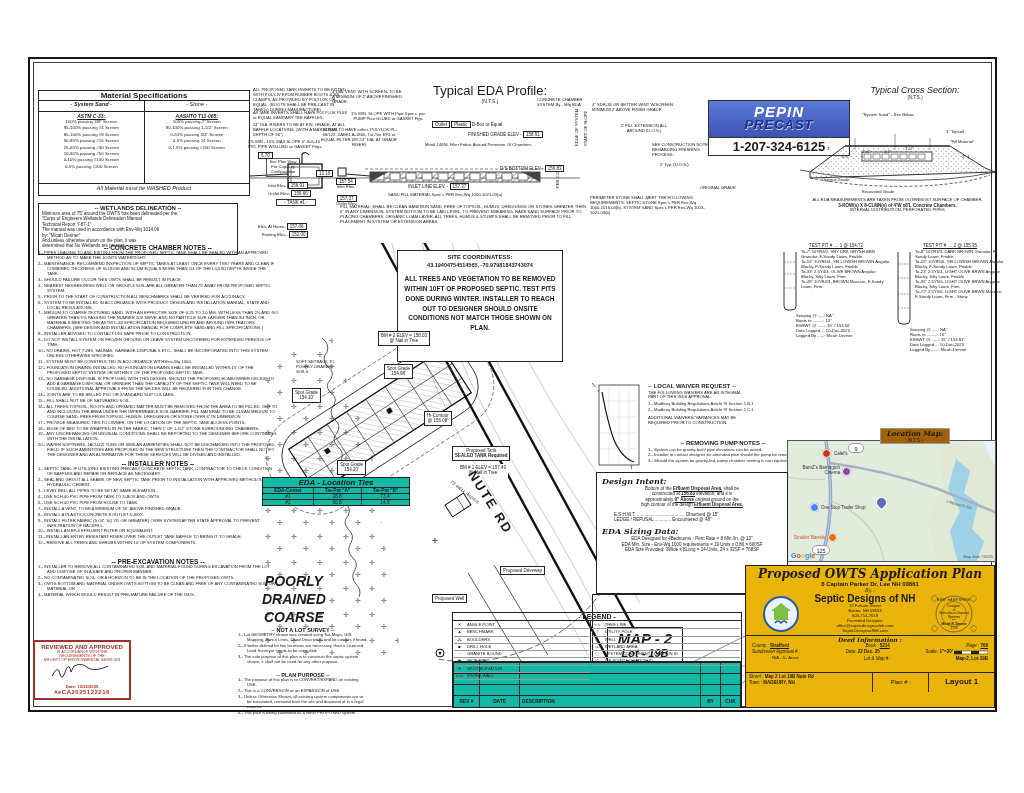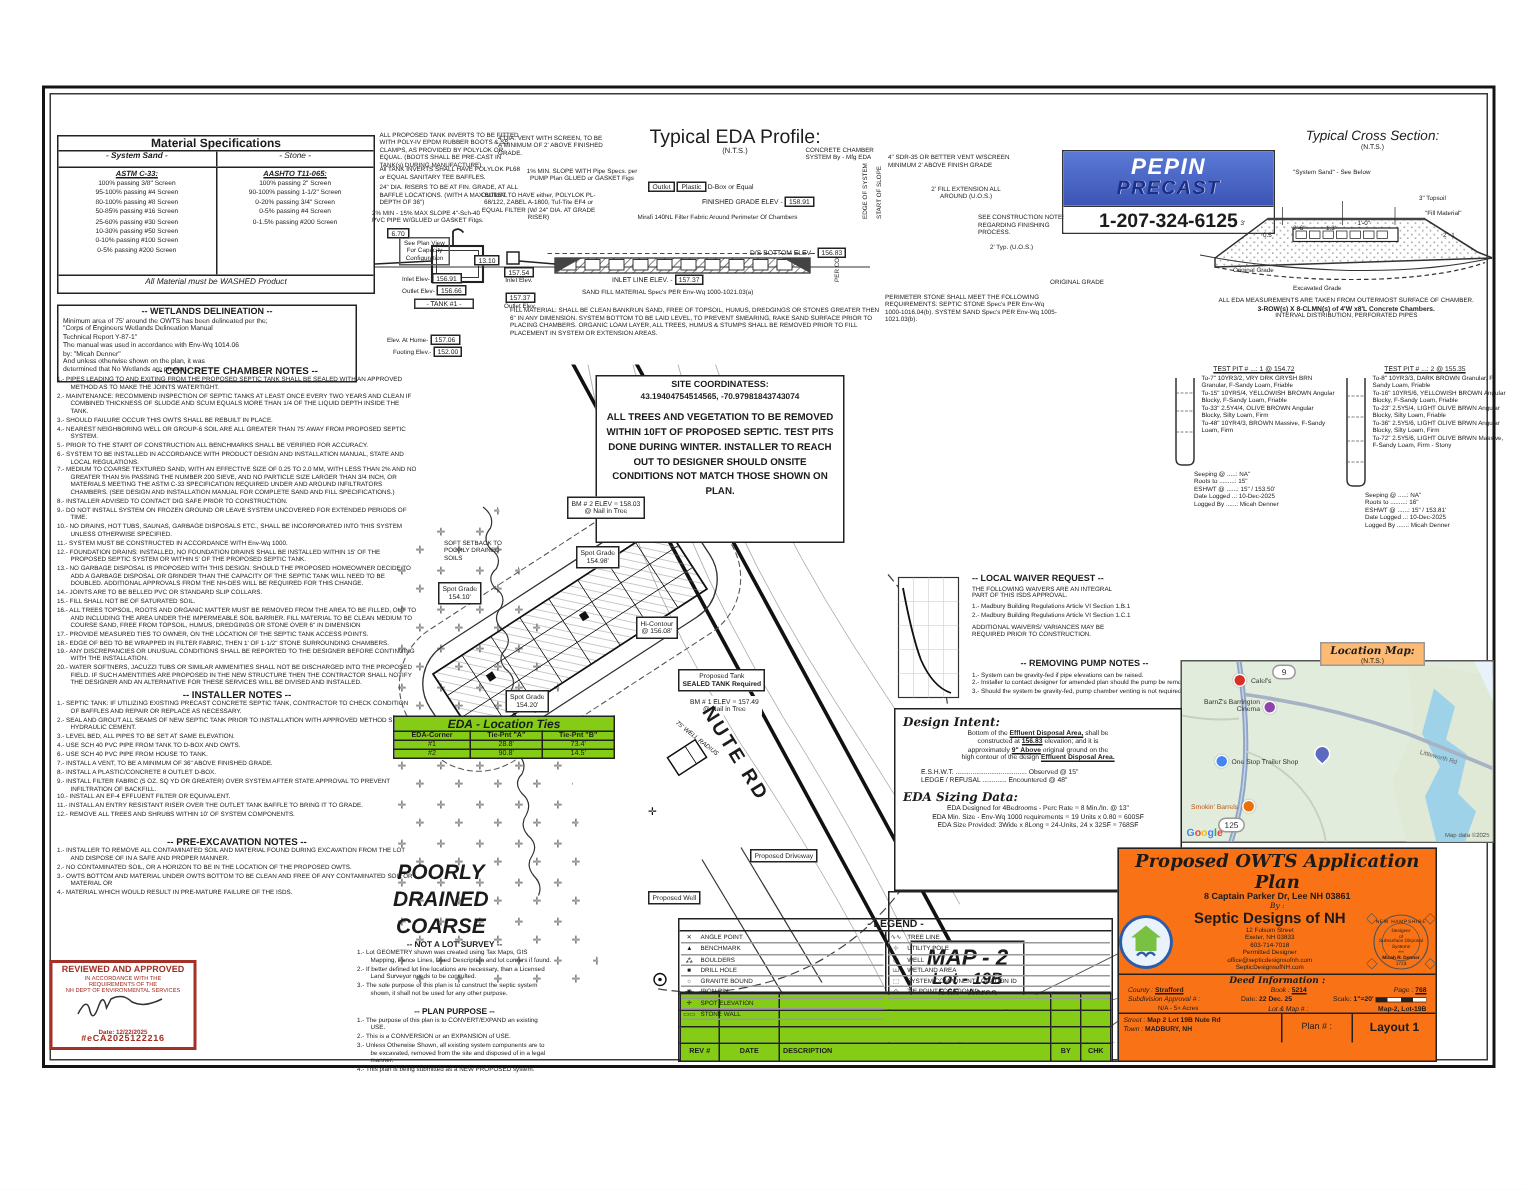--- a/index.html
+++ b/index.html
@@ -13,21 +13,21 @@
   .t45{font-size:4.5px;line-height:1.2}
   .t5{font-size:5px;line-height:1.25}
   .t55{font-size:5.5px;line-height:1.25}
   .t6{font-size:6px;line-height:1.25}
   .b{font-weight:bold}.i{font-style:italic}.c{text-align:center}.u{text-decoration:underline}
   .serif{font-family:"DejaVu Serif","Liberation Serif",serif}
   .note-item{padding-left:9px;text-indent:-9px;margin-bottom:1px}
   .chip{border:1px solid #222;background:#fff;padding:0 2px;display:inline-block;font-size:4.5px}
   .lbox{border:1px solid #222;background:#fff;padding:1px 2px;font-size:4.5px;line-height:1.2;text-align:center}
   table{border-collapse:collapse}
-  td,th{border:1px solid #222;font-size:4.8px;padding:0 2px;text-align:center;background:#84cc16}
+  td,th{border:1px solid #222;font-size:4.8px;padding:0 2px;text-align:center;background:#14b8a6}
   .lg-sym{display:inline-block;width:11px;text-align:center}
   .legend-row{display:flex;gap:2px;font-size:4.2px;line-height:1.5;border-bottom:0.5px solid #999}
   .mat-row{font-size:4.4px;line-height:1.45;text-align:center}
   .stamp{border:2px solid #a33127;color:#a33127;text-align:center}
   .pin{width:9px;height:9px;border-radius:50%;border:1.5px solid #fff;box-shadow:0 0 1px #0006;position:absolute}
   .field-line{display:flex;justify-content:space-between}
 </style>
 </head>
 <body>
 
@@ -544,21 +544,21 @@
     <div class="abs t45" style="left:6px;top:94px;color:#c05717">Smokin' Barrels</div>
     <div class="abs" style="left:88px;top:56px;width:11px;height:11px;background:#5c6bc0;border-radius:50% 50% 50% 0;transform:rotate(-45deg);border:1px solid #fff"></div>
     <div class="abs c" style="left:60px;top:2px;width:16px;height:10px;background:#fff;border:0.5px solid #999;border-radius:5px;font-size:5.5px;line-height:10px">9</div>
     <div class="abs c" style="left:24px;top:104px;width:18px;height:10px;background:#fff;border:0.5px solid #999;border-radius:5px;font-size:5.5px;line-height:10px">125</div>
     <div class="abs t42" style="left:158px;top:62px;color:#666;transform:rotate(16deg)">Littleworth Rd</div>
     <div class="abs" style="left:3px;bottom:2px;font-size:7px;font-weight:bold">
       <span style="color:#4285F4">G</span><span style="color:#EA4335">o</span><span style="color:#FBBC05">o</span><span style="color:#4285F4">g</span><span style="color:#34A853">l</span><span style="color:#EA4335">e</span>
     </div>
     <div class="abs" style="right:2px;bottom:2px;font-size:4px;color:#555">Map data ©2025</div>
   </div>
-  <div class="abs c" style="left:880px;top:428px;width:70px;background:#fdba74;border:0.5px solid #999">
+  <div class="abs c" style="left:880px;top:428px;width:70px;background:#a16207;border:0.5px solid #999">
     <div class="i serif b" style="font-size:7px">Location Map:</div>
     <div style="font-size:4.5px">(N.T.S.)</div>
   </div>
 
   <div class="abs box" style="left:598px;top:547px;width:190px;height:0"></div>
   <div class="abs box" style="left:596px;top:472px;width:192px;height:122px;padding:3px 5px">
     <div class="b i serif" style="font-size:8px">Design Intent:</div>
     <div class="t45 c">
       <span>Bottom of the</span> <span class="u b">Effluent Disposal Area,</span> <span>shall be</span>
     </div>
@@ -703,21 +703,21 @@
         <th>REV #</th>
         <th>DATE</th>
         <th style="text-align:left">DESCRIPTION</th>
         <th>BY</th>
         <th>CHK</th>
       </tr>
     </tbody>
       </table>
   </div>
 
-  <div class="abs" style="left:745px;top:565px;width:213px;height:143px;border:1.5px solid #222;background:#f97316">
+  <div class="abs" style="left:745px;top:565px;width:250px;height:143px;border:1.5px solid #222;background:#eab308">
     <div class="c serif i b" style="font-size:12px;margin-top:1px">Proposed OWTS Application Plan</div>
     <div class="c b" style="font-size:6px">8 Captain Parker Dr, Lee NH 03861</div>
     <div class="c i serif" style="font-size:5px">By :</div>
     <div style="display:flex;align-items:center;justify-content:center;gap:6px;height:42px">
       <div style="width:36px;height:36px;border-radius:50%;background:#2a5ca8;position:relative;flex:none">
         <svg width="36" height="36">
           <circle cx="18" cy="18" r="17" fill="#2a5ca8"></circle>
           <circle cx="18" cy="18" r="16" fill="#eaf2fb"></circle>
           <path d="M18,7 L28,15 L25,15 L25,24 L11,24 L11,15 L8,15 Z" fill="#7ac143"></path>
           <path d="M12,27 q3,-4 6,0 q3,-4 6,0" stroke="#2a5ca8" stroke-width="1.5" fill="none"></path>
@@ -770,21 +770,21 @@
           <rect x="0" y="1" width="8" height="3" fill="#222"></rect>
             <rect x="17" y="1" width="8" height="3" fill="#222"></rect>
         </svg>
       </span>
     </div>
     <div class="field-line t45" style="padding:0 6px 0 26px;margin-top:1px">
       <span class="t42">N/A - 5+ Acres</span>
       <span><span class="i">Lot &amp; Map # :</span></span>
       <span class="b">Map-2, Lot-19B</span>
     </div>
-    <div style="display:flex;border-top:1px solid #222;height:20px;margin-top:0">
+    <div style="display:flex;border-top:1px solid #222;height:20px;margin-top:11px">
       <div style="flex:1.3;border-right:1px solid #222;padding:1px 3px">
         <div class="t45"><span class="i">Street :</span> <span class="b">Map 2 Lot 19B Nute Rd</span></div>
         <div class="t45"><span class="i">Town :</span> <span class="b">MADBURY, NH</span></div>
       </div>
       <div class="c" style="flex:0.6;border-right:1px solid #222;font-size:6px;line-height:18px">Plan # :</div>
       <div class="c b" style="flex:0.7;font-size:8px;line-height:18px">Layout 1</div>
     </div>
   </div>
 
 </div>

